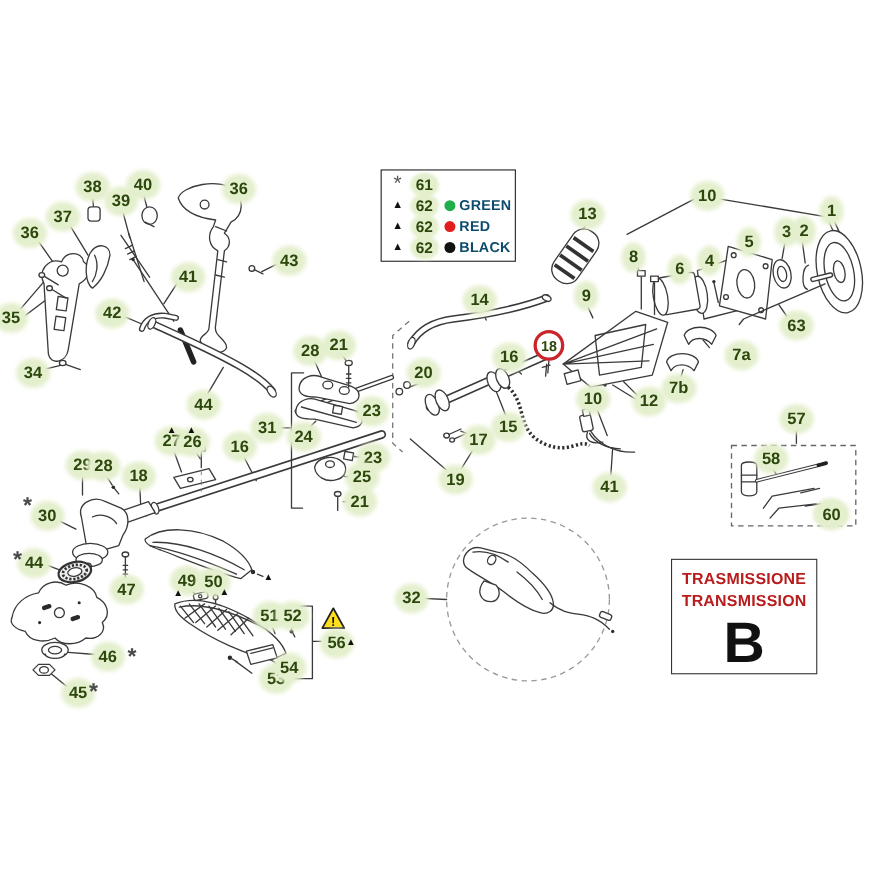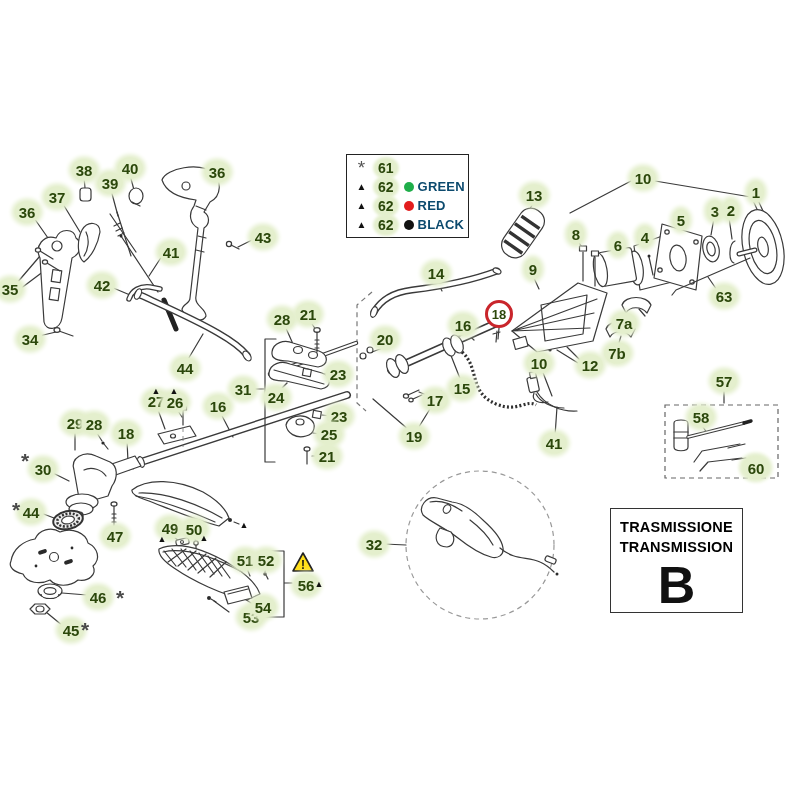--- a/index.html
+++ b/index.html
@@ -32,21 +32,21 @@
   .lrow{display:flex;align-items:center;height:18px;}
   .lsym{width:15px;text-align:center;font-size:10px;color:#111;flex:none;}
   .lsym.star{font-size:19px;color:#555;}
   .lnum{font-weight:bold;font-size:14px;color:#2b470b;background:#e4efcd;border-radius:50%;
     padding:1px 3px;margin-left:6px;box-shadow:0 0 3px 2px #e4efcd;}
   .ldot{width:10px;height:10px;border-radius:50%;margin-left:7px;flex:none;}
   .ltext{font-weight:bold;font-size:13px;color:#0c4a6e;margin-left:4px;letter-spacing:.2px;}
   
   .trans-box{position:absolute;left:610px;top:508px;width:133px;height:105px;
     border:1.6px solid #333;background:#fff;z-index:3;text-align:center;box-sizing:border-box;padding-top:9px;}
-  .trans-line{font-weight:bold;font-size:14.5px;color:#000000;line-height:1.35;letter-spacing:.2px;}
+  .trans-line{font-weight:bold;font-size:14.5px;color:#b91c1c;line-height:1.35;letter-spacing:.2px;}
   .trans-letter{font-weight:bold;font-size:52px;color:#111;line-height:1;margin-top:2px;}
 </style>
 </head>
 <body>
 
 <div class="stage">
 
 <svg width="800" height="800" viewBox="0 0 800 800">
 
   <g class="ln">
@@ -380,21 +380,21 @@
       <span class="callout" style="left: 533px; top: 269px;">9</span>
       <span class="callout" style="left: 643px; top: 178px;">10</span>
       <span class="callout" style="left: 756px; top: 192px;">1</span>
       <span class="callout" style="left: 576px; top: 234px;">8</span>
       <span class="callout" style="left: 681px; top: 220px;">5</span>
       <span class="callout" style="left: 715px; top: 211px;">3</span>
       <span class="callout" style="left: 731px; top: 210px;">2</span>
       <span class="callout" style="left: 618px; top: 245px;">6</span>
       <span class="callout" style="left: 645px; top: 237px;">4</span>
       <span class="callout" style="left: 724px; top: 296px;">63</span>
-      <span class="callout" style="left: 624px; top: 323px;">7a</span>
+      <span class="callout" style="left: 674px; top: 323px;">7a</span>
       <span class="callout" style="left: 617px; top: 353px;">7b</span>
       <span class="callout" style="left: 590px; top: 365px;">12</span>
       <span class="callout" style="left: 539px; top: 363px;">10</span>
       <span class="callout" style="left: 463px; top: 325px;">16</span>
       <span class="callout" style="left: 385px; top: 339px;">20</span>
       <span class="callout" style="left: 462px; top: 388px;">15</span>
       <span class="callout" style="left: 435px; top: 400px;">17</span>
       <span class="callout" style="left: 414px; top: 436px;">19</span>
       <span class="callout" style="left: 554px; top: 443px;">41</span>
       <span class="callout ring" style="left: 499px; top: 314px; border-color: rgb(201, 37, 43);">18</span>

